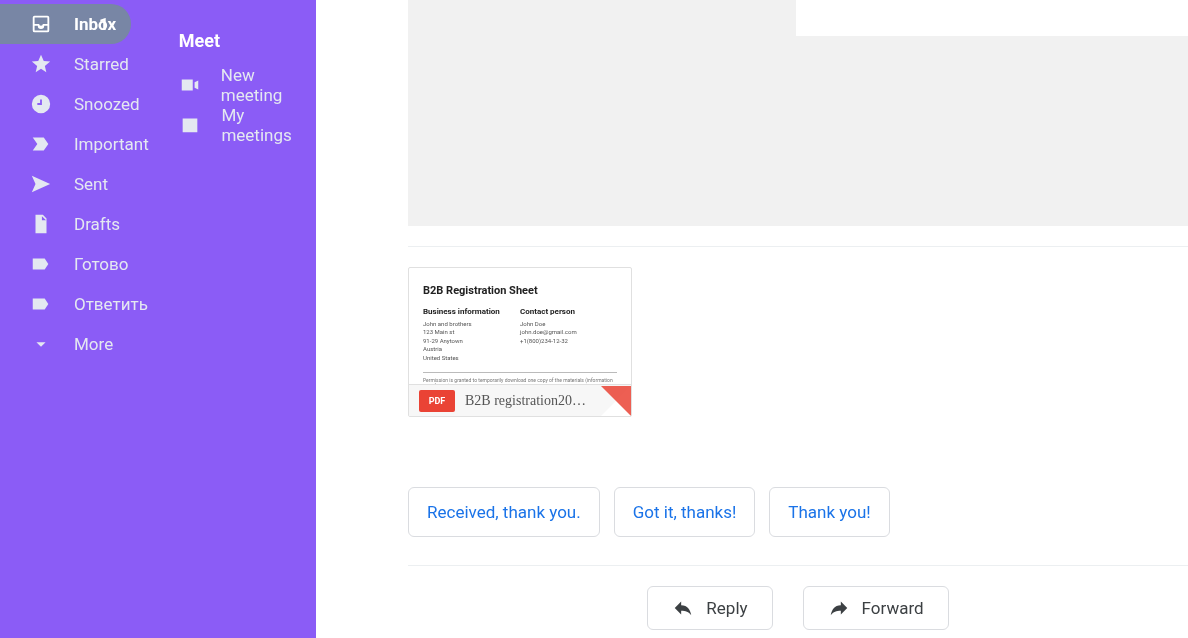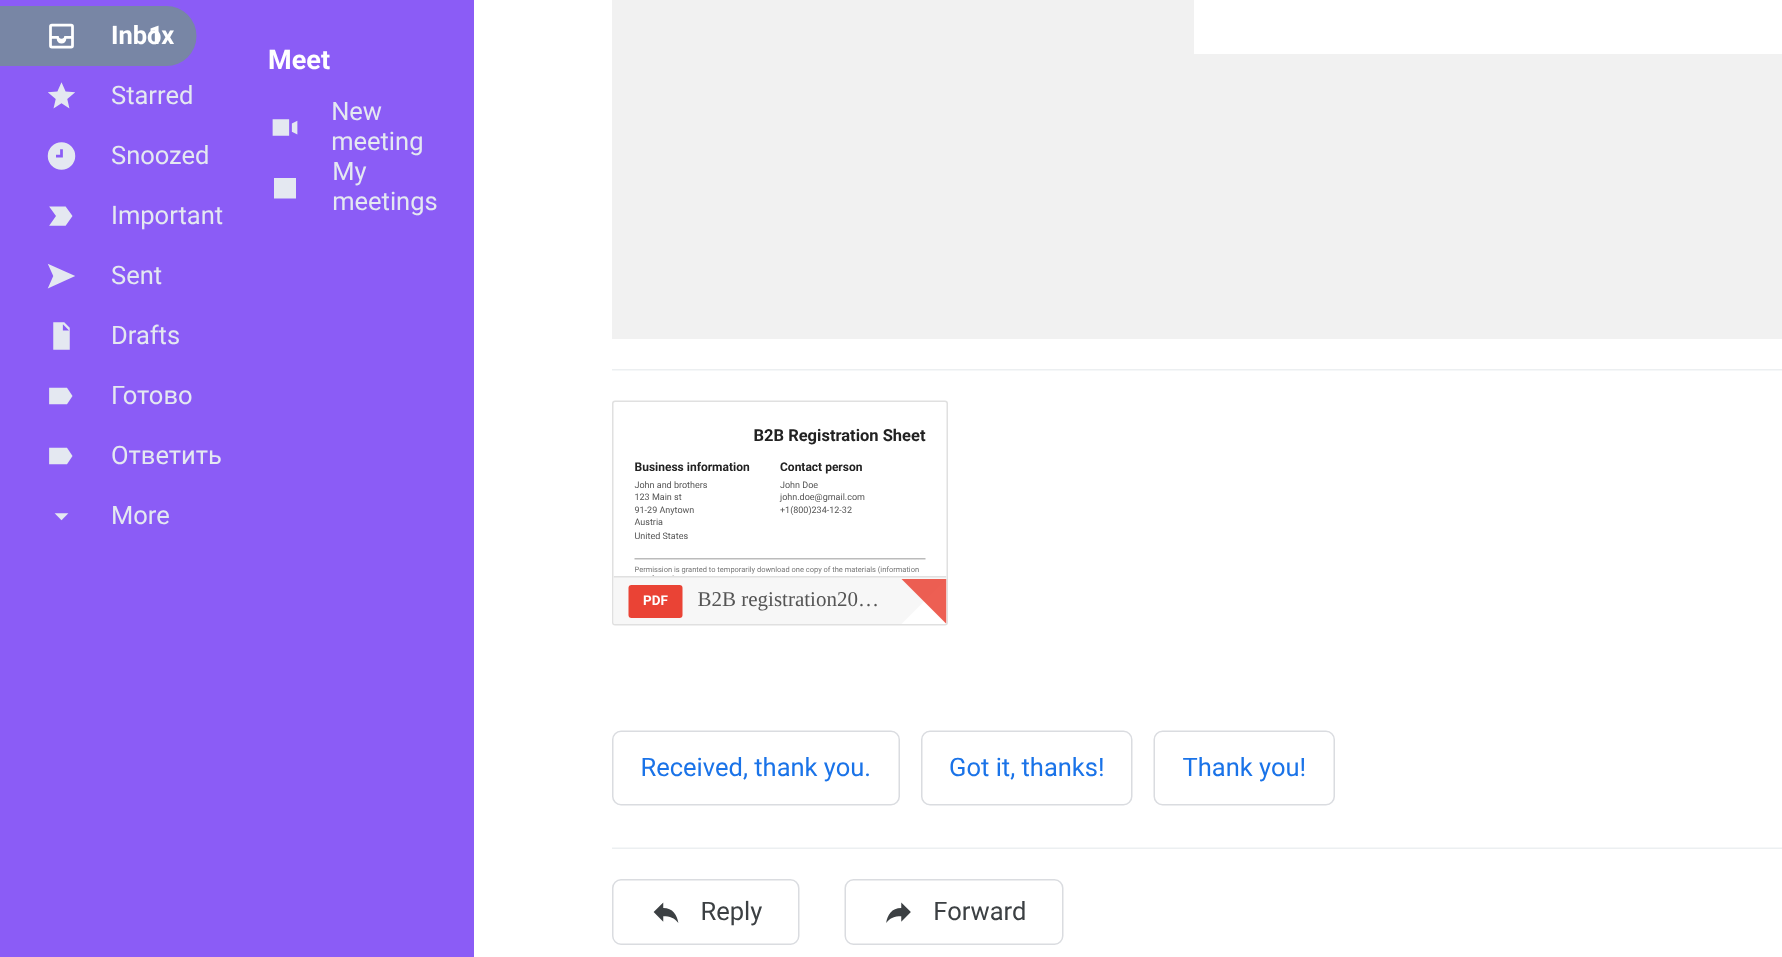--- a/index.html
+++ b/index.html
@@ -40,21 +40,21 @@
     background: #fff;
   }
   .separator-thin { border: none; border-top: 1px solid #eceff1; margin: 0 0 20px 0; }
 
   
   .attachment {
     width: 224px; border: 1px solid #e0e0e0; border-radius: 2px;
     background: #fff; overflow: hidden; position: relative;
   }
   .att-preview { padding: 16px 14px 10px; font-size: 9px; color: #222; height: 116px; position: relative; }
-  .att-preview h4 { font-size: 11px; font-weight: 700; margin-bottom: 10px; text-align: right; }
+  .att-preview h4 { font-size: 11px; font-weight: 700; margin-bottom: 10px; }
   .att-cols { display: flex; }
   .att-col { flex: 1; }
   .att-col .sub { font-weight: 700; font-size: 8px; margin-bottom: 4px; }
   .att-col .tiny { font-size: 6px; line-height: 1.4; color: #555; }
   .att-hr { border: none; border-top: 1px solid #bbb; margin: 10px 0 4px; }
   .att-fine { font-size: 5px; color: #777; }
   .att-bar {
     display: flex; align-items: center; height: 32px; padding: 0 10px;
     background: #f7f7f7; border-top: 1px solid #e0e0e0; font-size: 14px; color: #555;
     position: relative;
@@ -78,21 +78,21 @@
 
   
   .chip-row { display: flex; gap: 14px; margin-top: 70px; }
   .chip {
     border: 1px solid #dadce0; border-radius: 6px; padding: 14px 18px;
     color: #1a73e8; font-size: 17px; cursor: pointer; background: #fff;
   }
   .separator-mid { border: none; border-top: 1px solid #eceff1; margin: 28px 0 20px 0; }
 
   
-  .action-row { display: flex; gap: 30px; }
+  .action-row { display: flex; gap: 30px; justify-content: center; }
   .act-btn {
     display: flex; align-items: center; gap: 12px;
     border: 1px solid #dadce0; border-radius: 6px; padding: 10px 24px;
     font-size: 17px; color: #3c4043; cursor: pointer; background: #fff;
   }
   .act-btn svg { width: 22px; height: 22px; fill: #3c4043; }
 </style>
 </head>
 <body>
 

